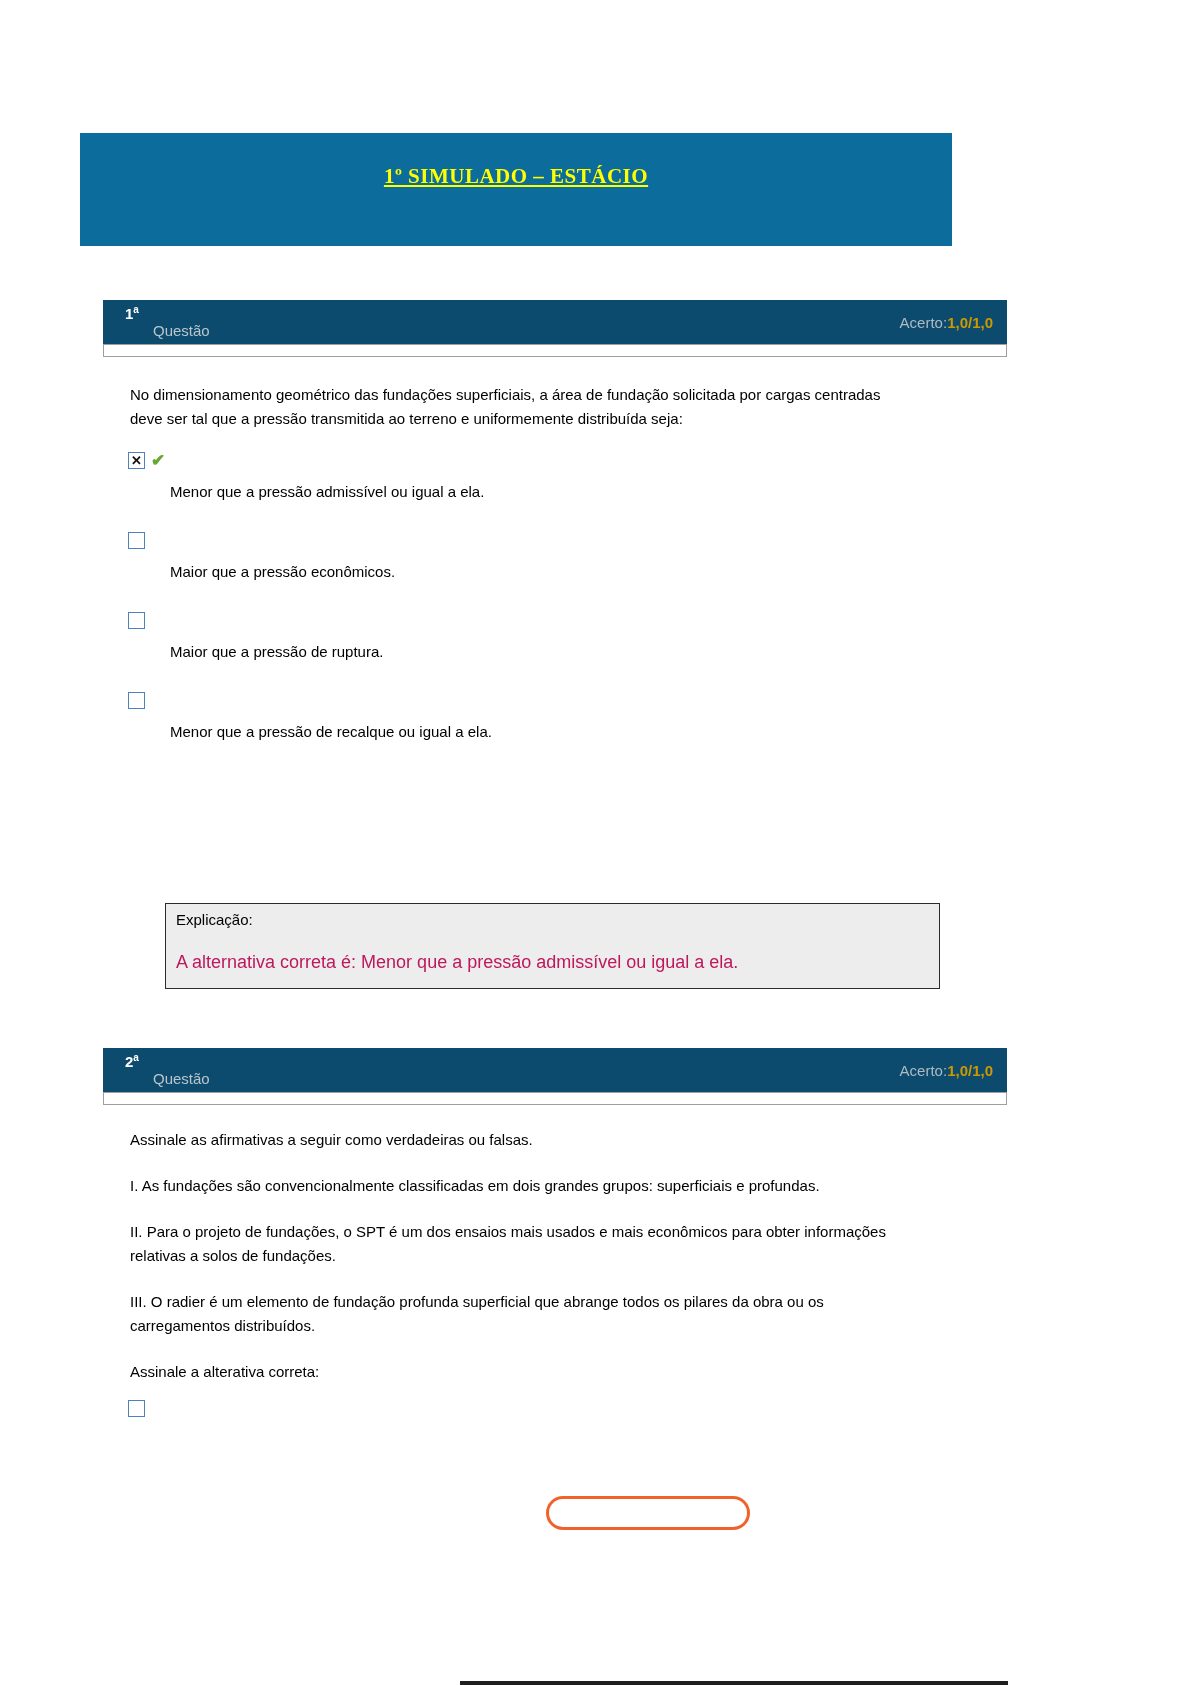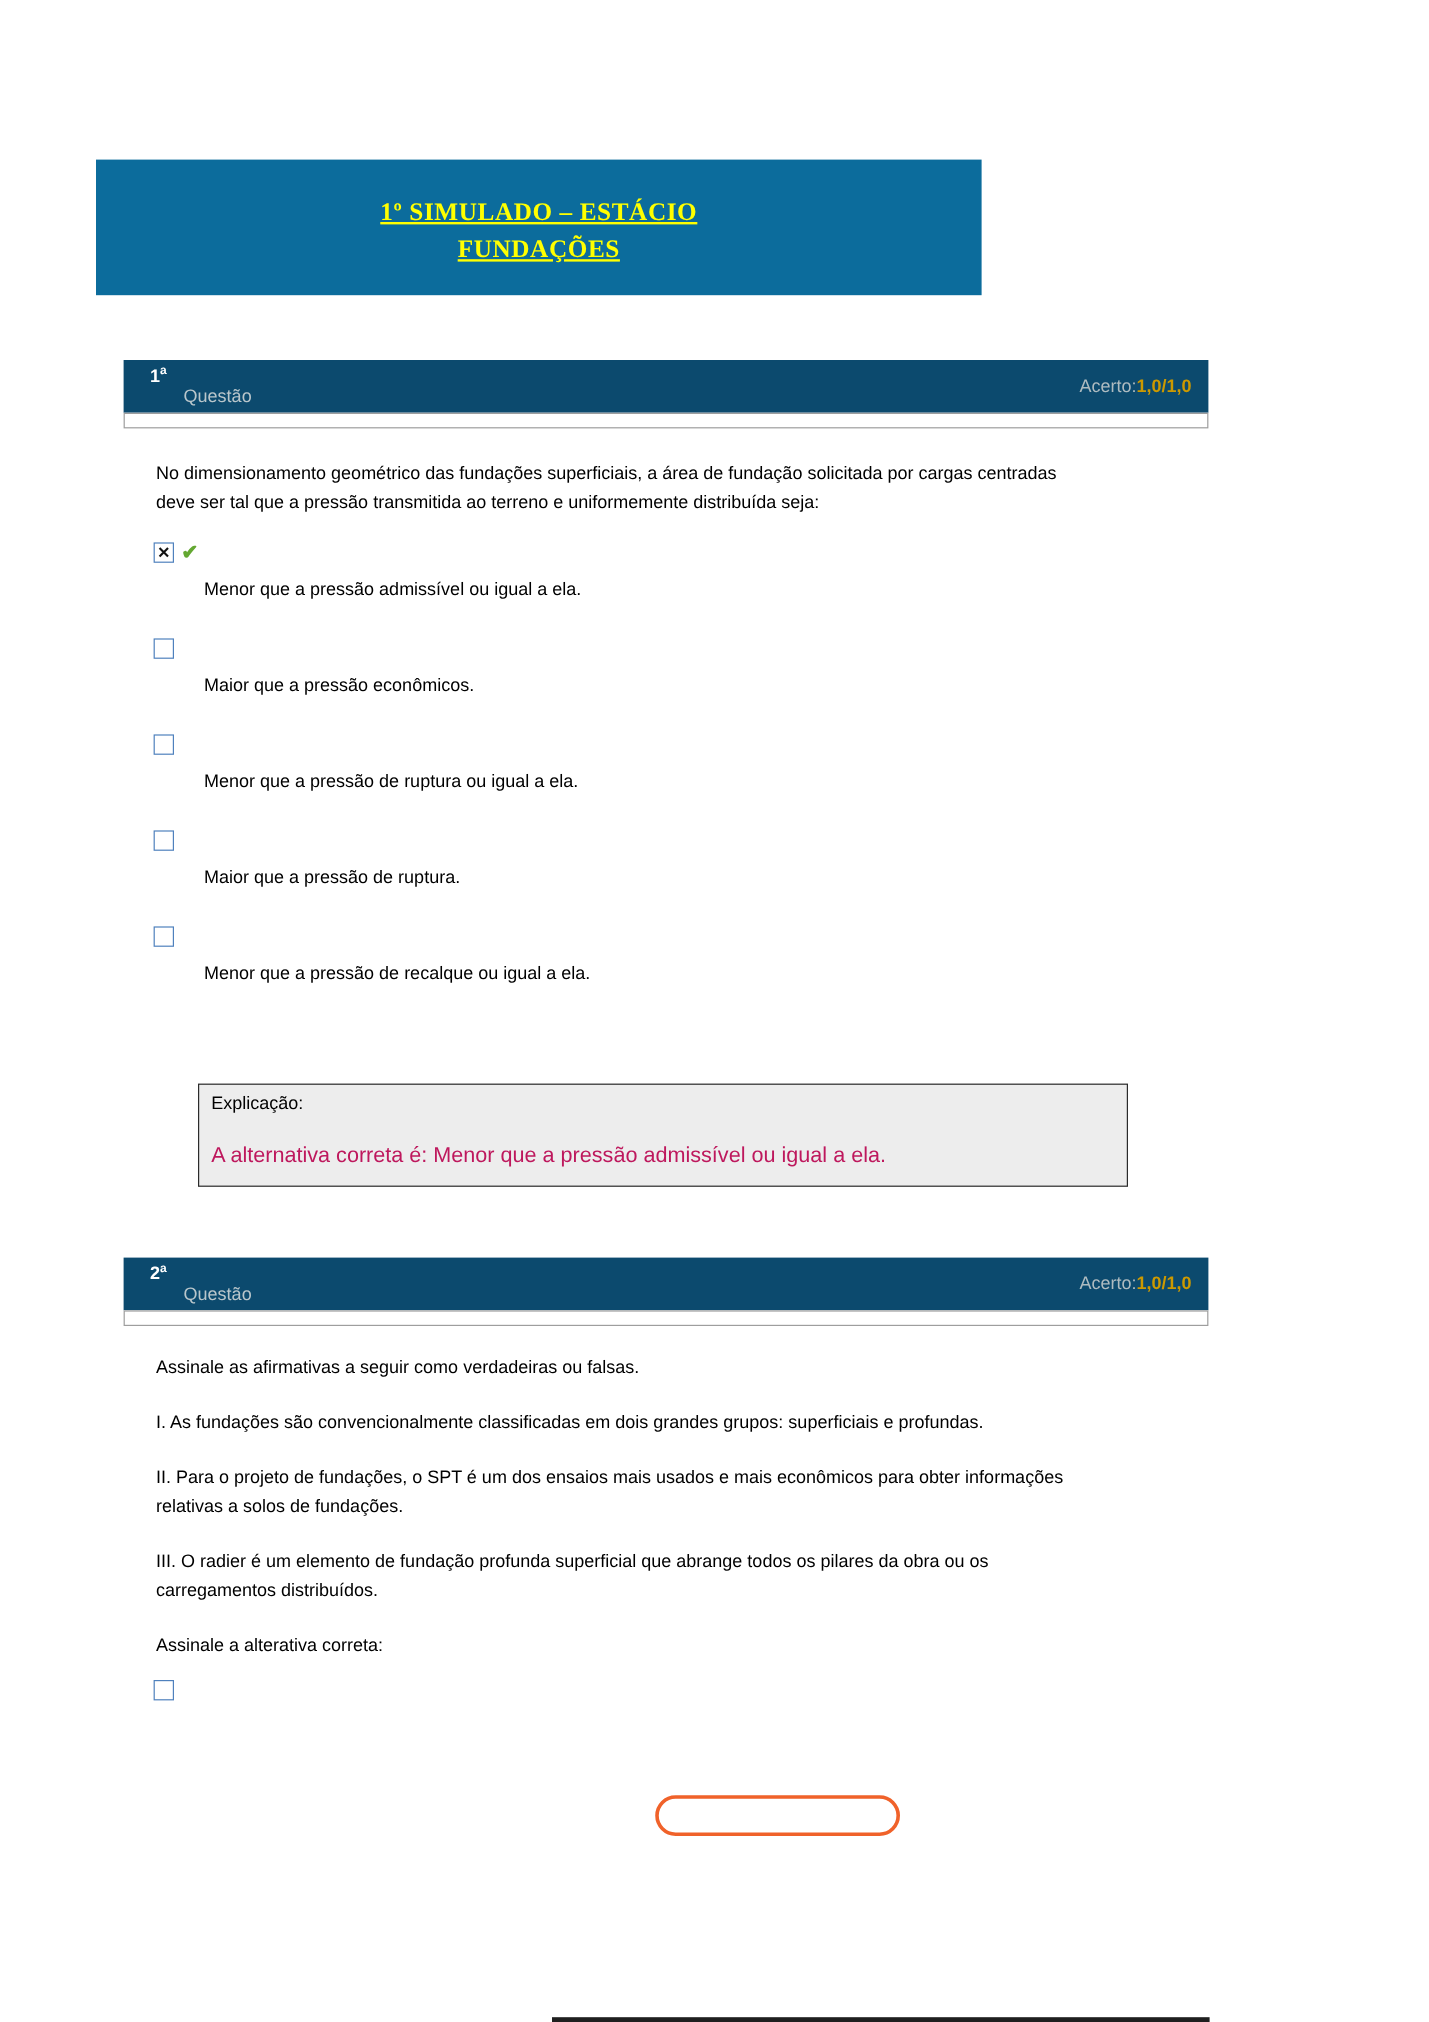--- a/index.html
+++ b/index.html
@@ -9,21 +9,21 @@
     height:1685px;
     overflow:hidden;
     background:#ffffff;
     font-family:"Liberation Sans", sans-serif;
     color:#000000;
   }
 
   
   .banner{
     position:absolute; left:80px; top:133px;
-    width:738px; height:113px;
+    width:872px; height:113px;
     background:#0c6c9c;
     text-align:center;
     box-sizing:border-box;
     padding-top:28px;
   }
   .banner-title{
     font-family:"Liberation Serif", serif;
     font-weight:bold;
     font-size:21px;
     line-height:31px;
@@ -152,21 +152,20 @@
     background:#1f1f1f;
   }
 </style>
 </head>
 <body>
 
 <div class="page">
 
   <header class="banner">
     <div class="banner-title">1º SIMULADO – ESTÁCIO</div>
-    <div class="banner-title">FUNDAÇÕES</div>
   </header>
 
   <div class="q-header q1-header">
     <div class="q-num"><span>1</span><sup>a</sup></div>
     <div class="q-word">Questão</div>
     <div class="q-score"><span class="score-label">Acerto:</span><span class="score-value">1,0/1,0</span></div>
   </div>
   <div class="q-strip q1-strip"></div>
 
   <div class="q-textblock q1-text">
@@ -182,26 +181,20 @@
       <div class="opt-text">Menor que a pressão admissível ou igual a ela.</div>
     </div>
 
     <div class="option">
       <div class="opt-check-row">
         <span class="checkbox"></span>
       </div>
       <div class="opt-text">Maior que a pressão econômicos.</div>
     </div>
 
-    <div class="option">
-      <div class="opt-check-row">
-        <span class="checkbox"></span>
-      </div>
-      <div class="opt-text">Menor que a pressão de ruptura ou igual a ela.</div>
-    </div>
 
     <div class="option">
       <div class="opt-check-row">
         <span class="checkbox"></span>
       </div>
       <div class="opt-text">Maior que a pressão de ruptura.</div>
     </div>
 
     <div class="option">
       <div class="opt-check-row">

